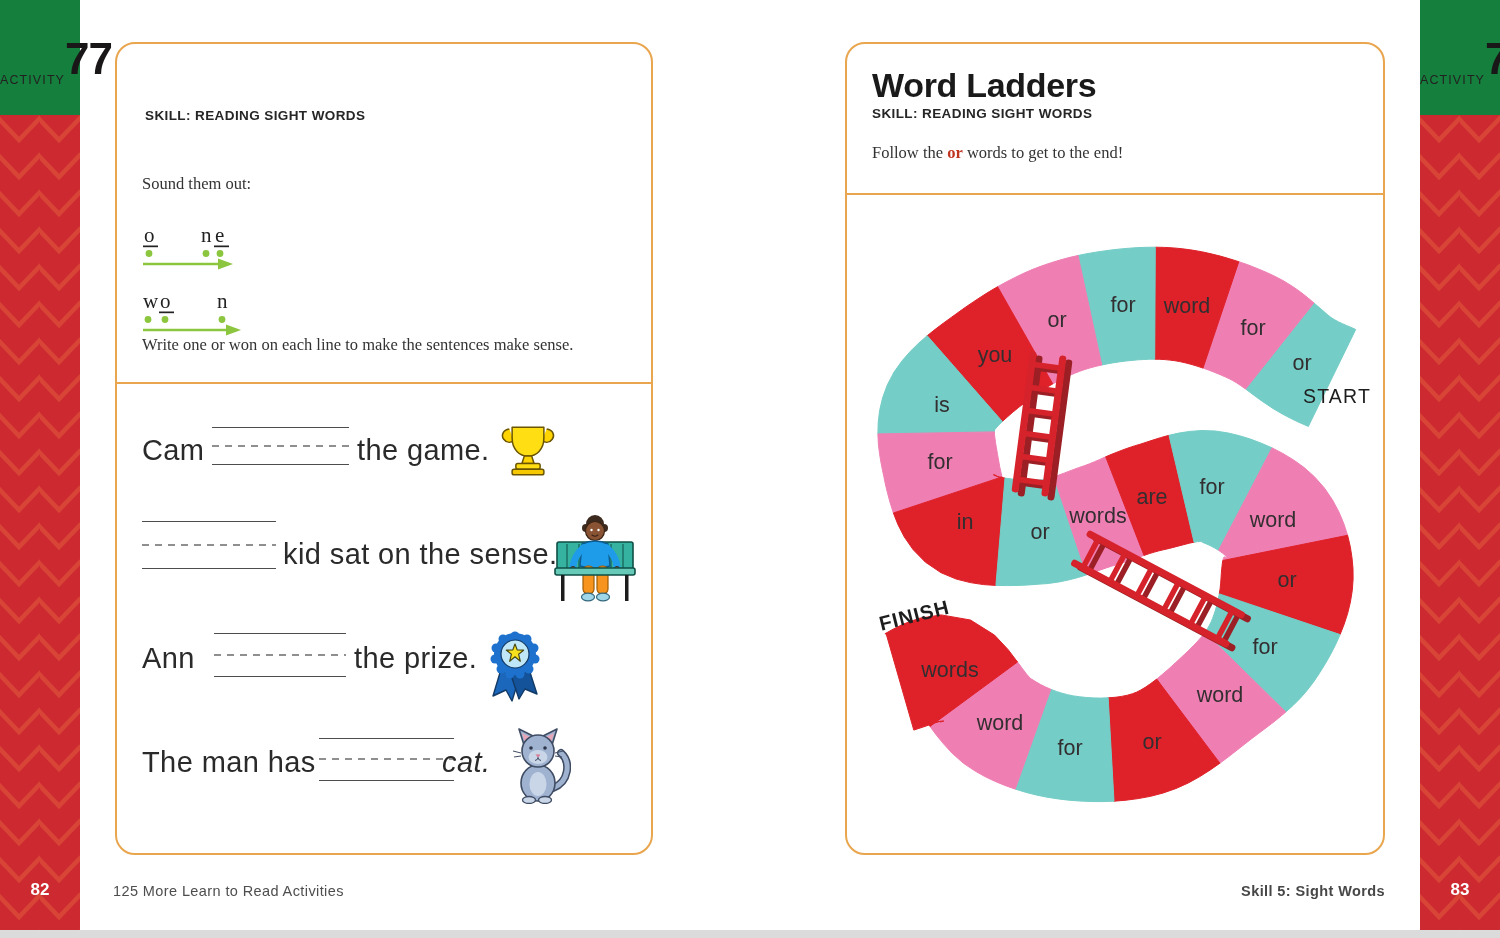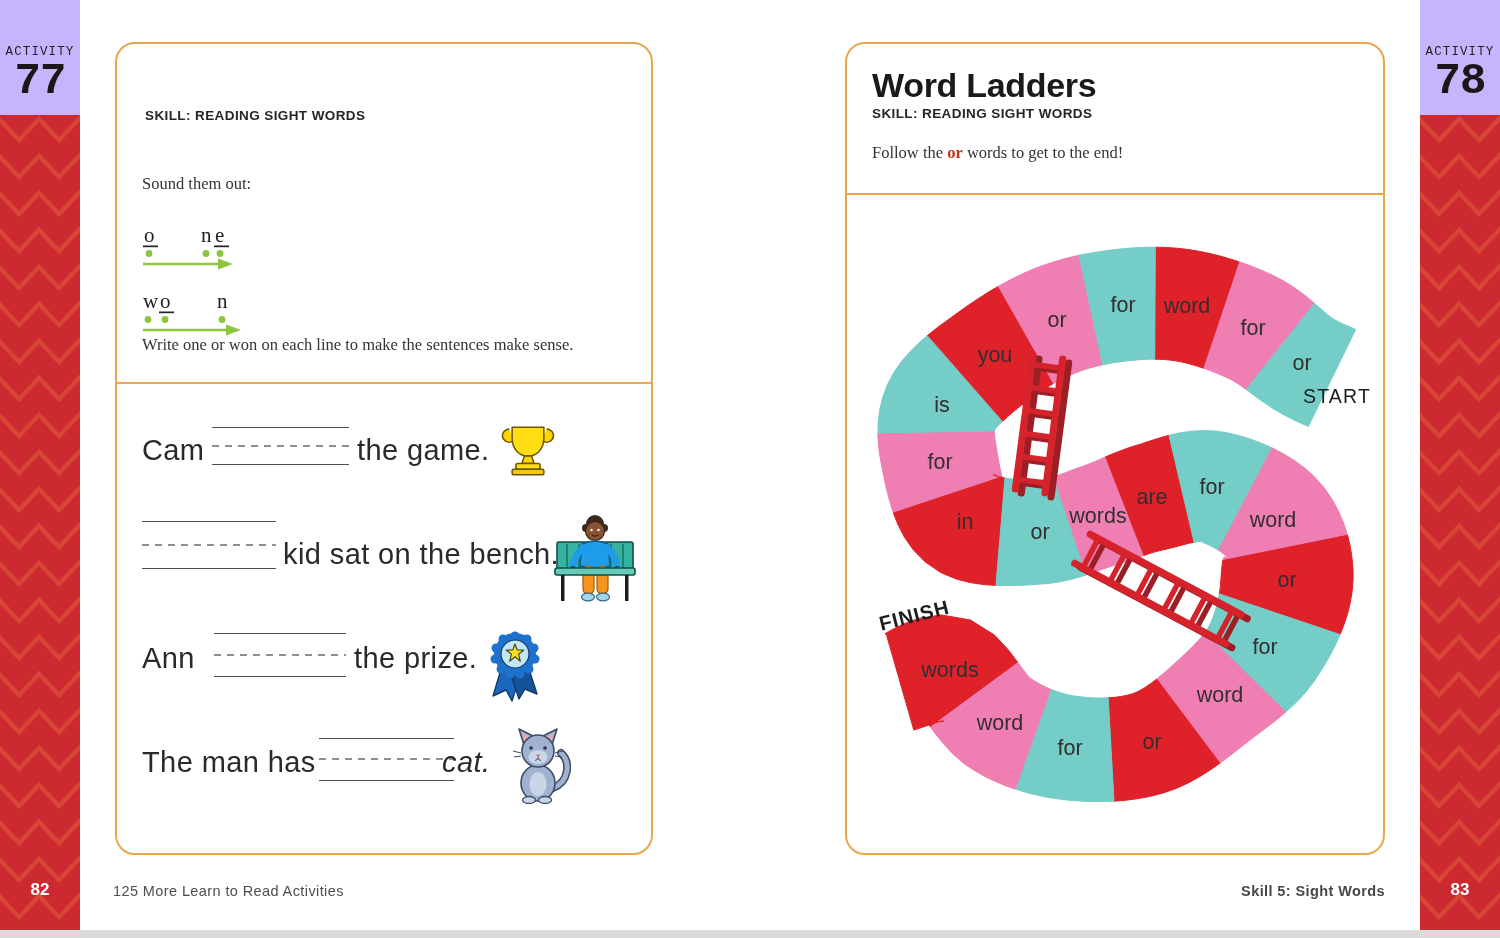--- a/index.html
+++ b/index.html
@@ -5,22 +5,22 @@
   html,body{margin:0;padding:0;}
   body{
     width:1500px;height:938px;position:relative;background:#ffffff;
     font-family:"Liberation Sans",sans-serif;overflow:hidden;
   }
   
   .strip{position:absolute;top:0;bottom:8px;width:80px;background:#CC2930;}
   #strip-left{left:0;}
   #strip-right{right:0;}
   .strip svg.chev{position:absolute;left:0;top:0;width:100%;height:100%;}
-  .badge{position:absolute;top:0;left:0;width:80px;height:115px;background:#c4b5fd;
-         display:flex;flex-direction:column;align-items:center;z-index:3;font-family:Liberation Mono, monospace;}
+  .badge{position:absolute;top:0;left:0;width:80px;height:115px;background:#15803d;
+         display:flex;align-items:center;z-index:3;}
   .badge .act{margin-top:45px;font-size:12.5px;letter-spacing:1.1px;color:#231F20;font-weight:500;}
   .badge .num{font-size:44px;font-weight:700;color:#1A1718;line-height:0.95;margin-top:2px;letter-spacing:-1px;text-align:center;}
   .pagenum{position:absolute;bottom:30px;width:100%;text-align:center;color:#ffffff;
            font-weight:700;font-size:17px;z-index:3;}
   
   #bottom-bar{position:absolute;left:0;right:0;bottom:0;height:8px;background:#DBDBDB;}
   
   .footer-text{position:absolute;top:883px;font-size:14.5px;letter-spacing:0.4px;color:#4E4E4E;}
   #footer-left{left:113px;}
   #footer-right{right:115px;font-weight:600;color:#474747;}
@@ -206,21 +206,21 @@
       </div>
       <div class="sentence-text" style="left: 240px; top: 392px;">the game.</div>
       <svg width="56" height="53" style="position: absolute; left: 383px; top: 380px;">
         <use href="#sym-trophy"></use>
       </svg>
       <div class="blank" style="left: 25px; top: 477px; width: 134px; height: 49px;">
         <div class="bl solid" style="top: 0px;"></div>
         <div class="bl dash" style="top: 23px;"></div>
         <div class="bl solid" style="top: 47px;"></div>
       </div>
-      <div class="sentence-text" style="left: 166px; top: 496px;">kid sat on the bench.</div>
+      <div class="sentence-text" style="left: 166px; top: 496px;">kid sat on the sense.</div>
       <svg width="84" height="96" style="position: absolute; left: 436px; top: 464px;">
         <use href="#sym-boy-on-bench"></use>
       </svg>
       <div class="sentence-text" style="left: 25px; top: 600px;">Ann</div>
       <div class="blank" style="left: 97px; top: 589px; width: 132px; height: 45px;">
         <div class="bl solid" style="top: 0px;"></div>
         <div class="bl dash" style="top: 21px;"></div>
         <div class="bl solid" style="top: 43px;"></div>
       </div>
       <div class="sentence-text" style="left: 237px; top: 600px;">the prize.</div>

